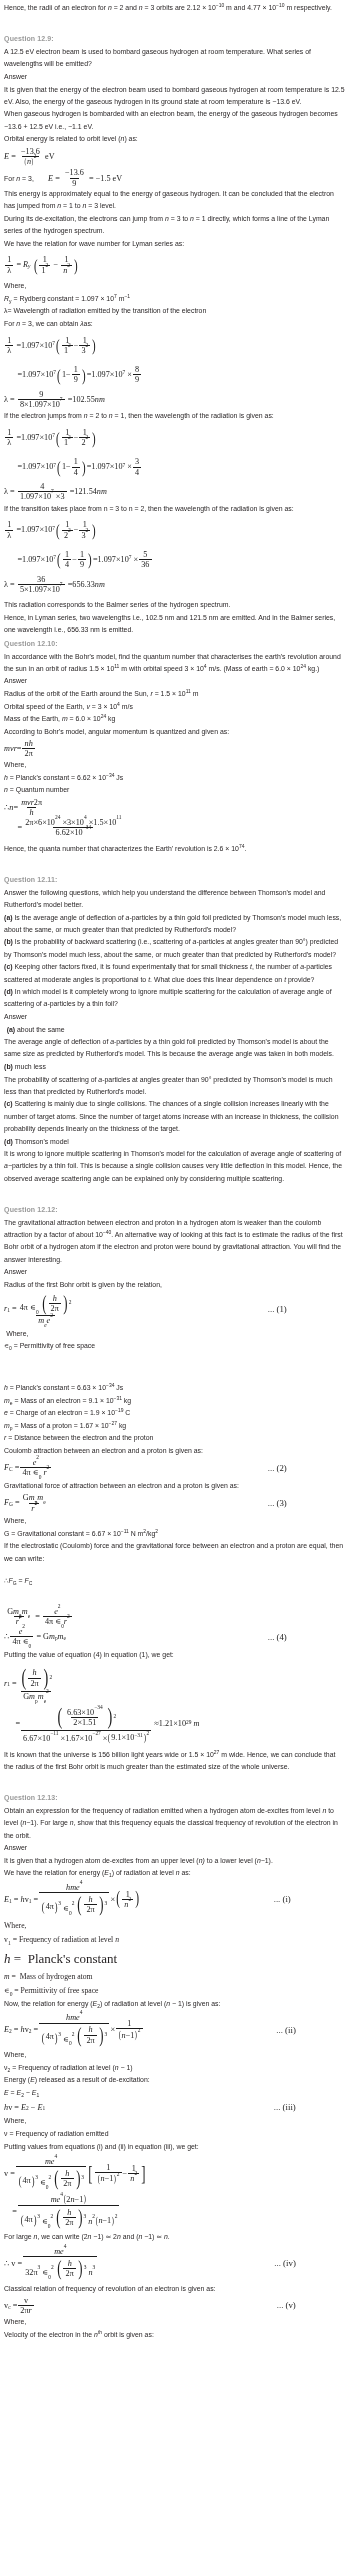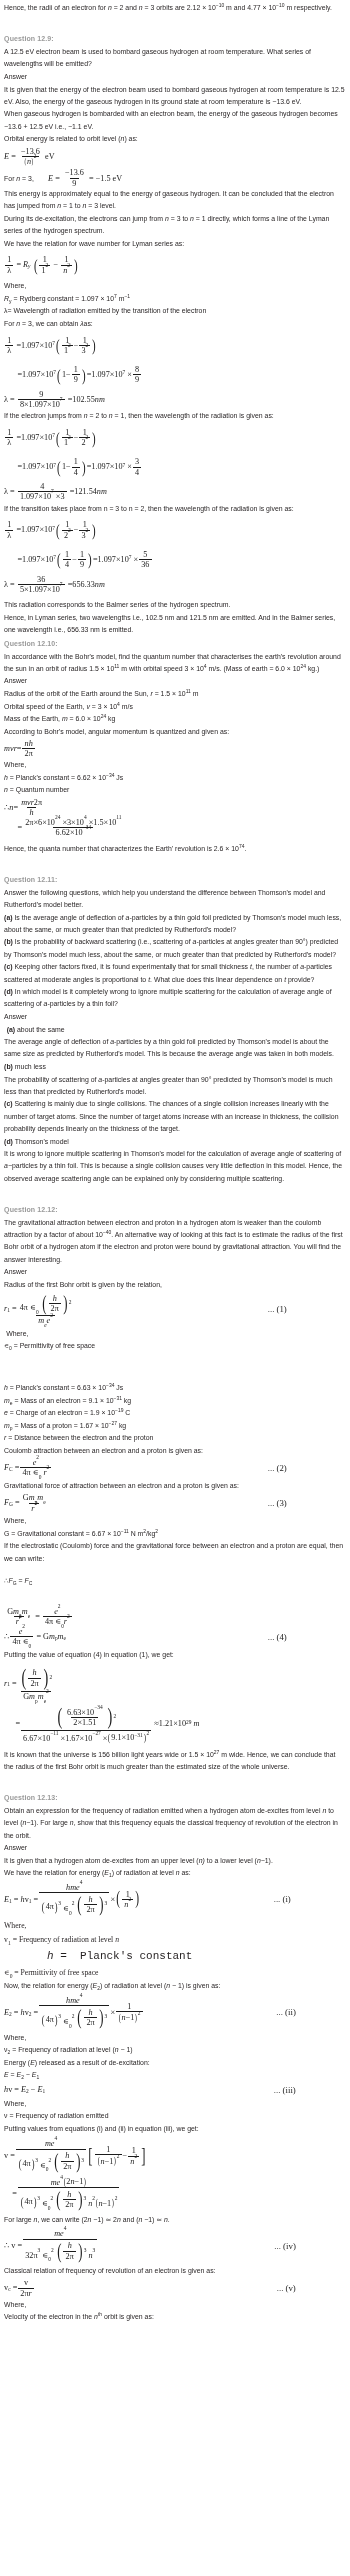--- a/index.html
+++ b/index.html
@@ -518,21 +518,22 @@
           <span class="den"><span class="it">n</span><span class="msup">2</span></span>
         </span>
       <span class="pr" style="font-size:18.5px;">)</span>
       </span>
     <span class="eqno" style="padding-right:54px;">... (i)</span>
   </div>
 
   <div class="gap-xs"></div>
   <p class="txt" style="font-family:'Liberation Serif',serif;font-size:7.7px;">Where,</p>
   <p class="txt" style="font-family:'Liberation Serif',serif;font-size:7.7px;">v<sub>1</sub> = Frequency of radiation at level <i>n</i></p>
-  <p class="txt" style="font-family:Liberation Mono, monospace;font-size:11px;margin-left:43px;"><i>h</i> =&nbsp; Planck's constant</p>
+  <p class="txt" style="font-family:Liberation Serif, serif;font-size:13px;"><i>h</i> =&nbsp; Planck's constant</p>
+  <p class="txt" style="font-family:'Liberation Serif',serif;font-size:7.7px;"><i>m</i> =&nbsp; Mass of hydrogen atom</p>
   <p class="txt" style="font-family:'Liberation Serif',serif;font-size:7.7px;">∊<sub>0</sub> = Permittivity of free space</p>
 
   <p class="txt">Now, the relation for energy (<i>E</i><sub>2</sub>) of radiation at level (<i>n</i> − 1) is given as:</p>
 
   <div class="math mline" style="margin-top:3.1px;">
     <span class="it">E</span><span class="msub">2</span>&nbsp;=&nbsp;<span class="it">h</span>v<span class="msub">2</span>&nbsp;=
     <span class="frac">
       <span class="num"><span class="it">hme</span><span class="msup">4</span></span>
       <span class="den"><span class="paren"><span class="pl" style="font-size:13.4px;">(</span>4π<span class="pr" style="font-size:13.4px;">)</span></span><span class="msup">3</span> ∊<span class="msub">0</span><span class="msup">2</span>
         <span class="paren">

